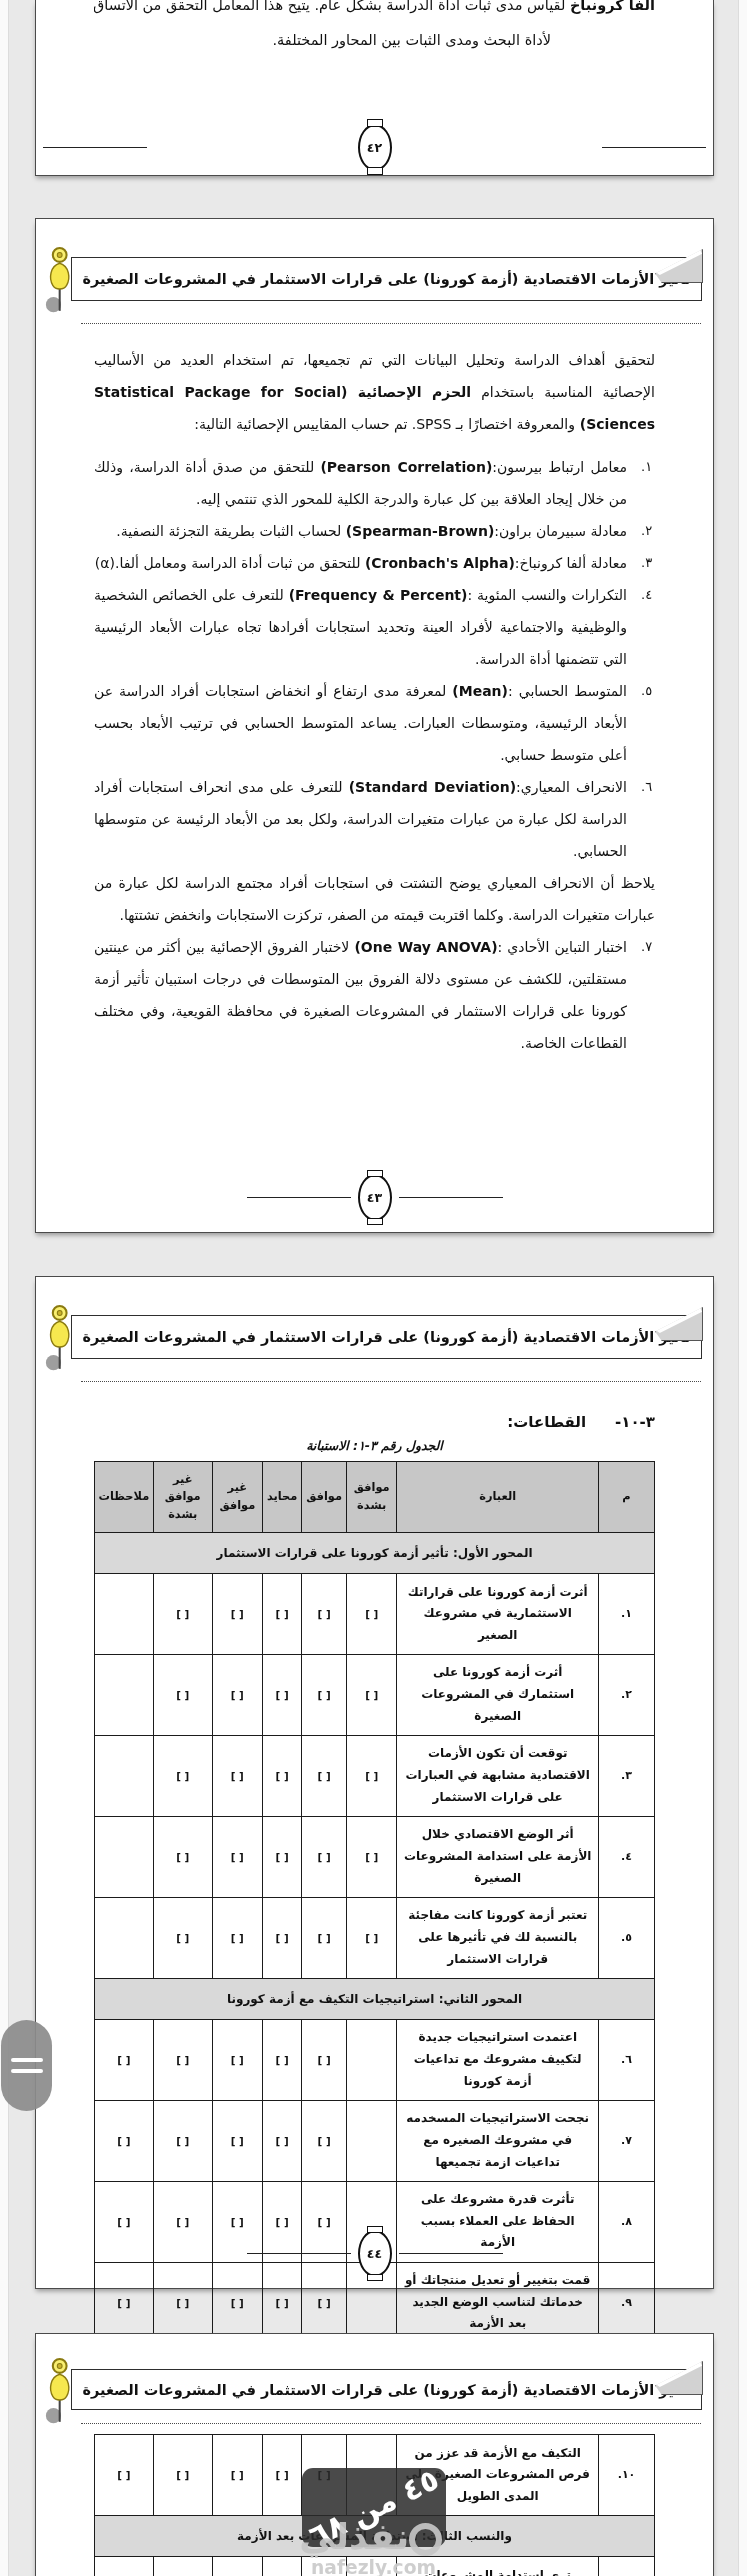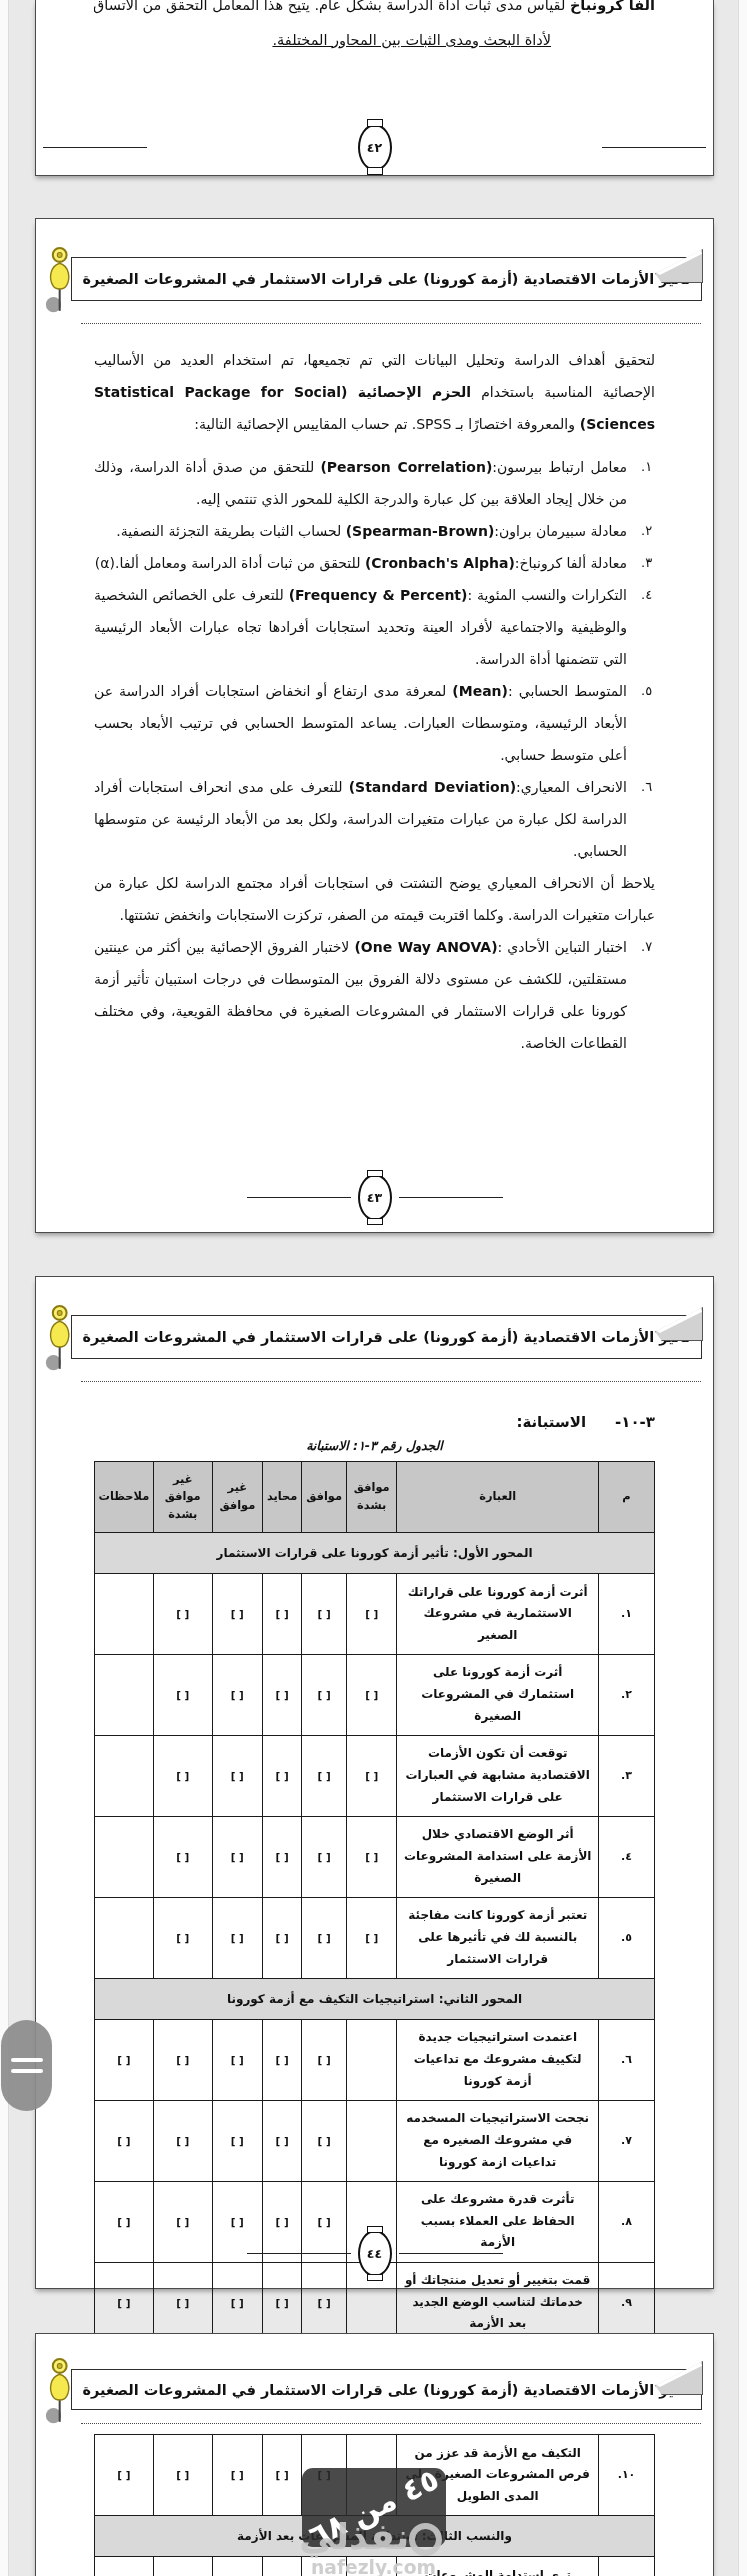--- a/index.html
+++ b/index.html
@@ -46,21 +46,21 @@
   .pn-line{width:104px;border-top:1.7px solid #222;margin:0 7px;}
   .pn-oval{position:relative;width:30px;height:43px;border:2.1px solid #111;border-radius:50%;
            display:flex;align-items:center;justify-content:center;background:#fff;}
   .pn-oval::before,.pn-oval::after{content:"";position:absolute;left:50%;transform:translateX(-50%);
            width:14px;height:5.5px;background:#fff;border:1.7px solid #111;}
   .pn-oval::before{top:-6.2px;} .pn-oval::after{bottom:-6.2px;}
   .pn-num{font-size:12.5px;font-weight:bold;}
   
   .p1-line1{margin:-9.7px 58px 0;font-size:14.5px;line-height:32px;direction:rtl;
             text-align:right;white-space:nowrap;overflow:hidden;}
-  .p1-line2{margin:11px 58px 0;padding-right:104px;font-size:14.5px;direction:rtl;text-align:right;text-decoration:underline;}
+  .p1-line2{margin:11px 58px 0;padding-right:104px;font-size:14.5px;direction:rtl;text-align:right;}
   
   .h-1010{display:flex;gap:29px;font-size:15px;font-weight:bold;margin:18px 0 4.2px;}
   .tcaption{text-align:center;font-size:12.5px;font-weight:bold;font-style:italic;margin:7px 0 8.3px;}
   table.survey{width:100%;border-collapse:collapse;table-layout:fixed;direction:rtl;}
   table.survey td,table.survey th{border:1.2px solid #1b1b1b;}
   table.survey thead th{background:#c7c7c7;font-size:11.4px;font-weight:bold;
        padding:8.3px 1.4px;line-height:1.55;text-align:center;}
   td.sec{background:#d9d9d9;font-weight:bold;text-align:center;font-size:12px;padding:13px 5.5px;}
   td.stmt{font-weight:bold;text-align:center;font-size:12px;line-height:1.8;padding:7.6px 5.5px;}
   td.num{text-align:center;font-weight:bold;font-size:11px;}
@@ -172,21 +172,21 @@
   <div class="banner-row">
     <div class="banner">
       <span class="fold"></span>
       <span class="banner-title">تأثير الأزمات الاقتصادية (أزمة كورونا) على قرارات الاستثمار في المشروعات الصغيرة</span>
     </div>
   </div>
   <div class="dotted"></div>
   <div class="content">
     <div class="h-1010">
       <span>٣-١٠-</span>
-      <span>الاستبانة:</span>
+      <span>القطاعات:</span>
     </div>
     <div class="tcaption">الجدول رقم ٣-١: الاستبانة</div>
     <table class="survey">
       <colgroup>
         <col style="width:10%">
           <col style="width:36%">
           <col style="width:9%">
           <col style="width:8%">
         <col style="width:7%">
           <col style="width:9%">
@@ -267,21 +267,21 @@
             <td class="stmt">اعتمدت استراتيجيات جديدة لتكييف مشروعك مع تداعيات أزمة كورونا</td>
             <td class="chk"></td>
             <td class="chk">[ ]</td>
             <td class="chk">[ ]</td>
             <td class="chk">[ ]</td>
             <td class="chk">[ ]</td>
             <td class="chk">[ ]</td>
           </tr>
           <tr>
             <td class="num">٧.</td>
-            <td class="stmt">نجحت الاستراتيجيات المسخدمه في مشروعك الصغيره مع تداعيات ازمة كورونا</td>
+            <td class="stmt">نجحت الاستراتيجيات المسخدمه في مشروعك الصغيره مع تداعيات ازمة تجميعها</td>
             <td class="chk"></td>
             <td class="chk">[ ]</td>
             <td class="chk">[ ]</td>
             <td class="chk">[ ]</td>
             <td class="chk">[ ]</td>
             <td class="chk">[ ]</td>
           </tr>
           <tr>
             <td class="num">٨.</td>
             <td class="stmt">تأثرت قدرة مشروعك على الحفاظ على العملاء بسبب الأزمة</td>

